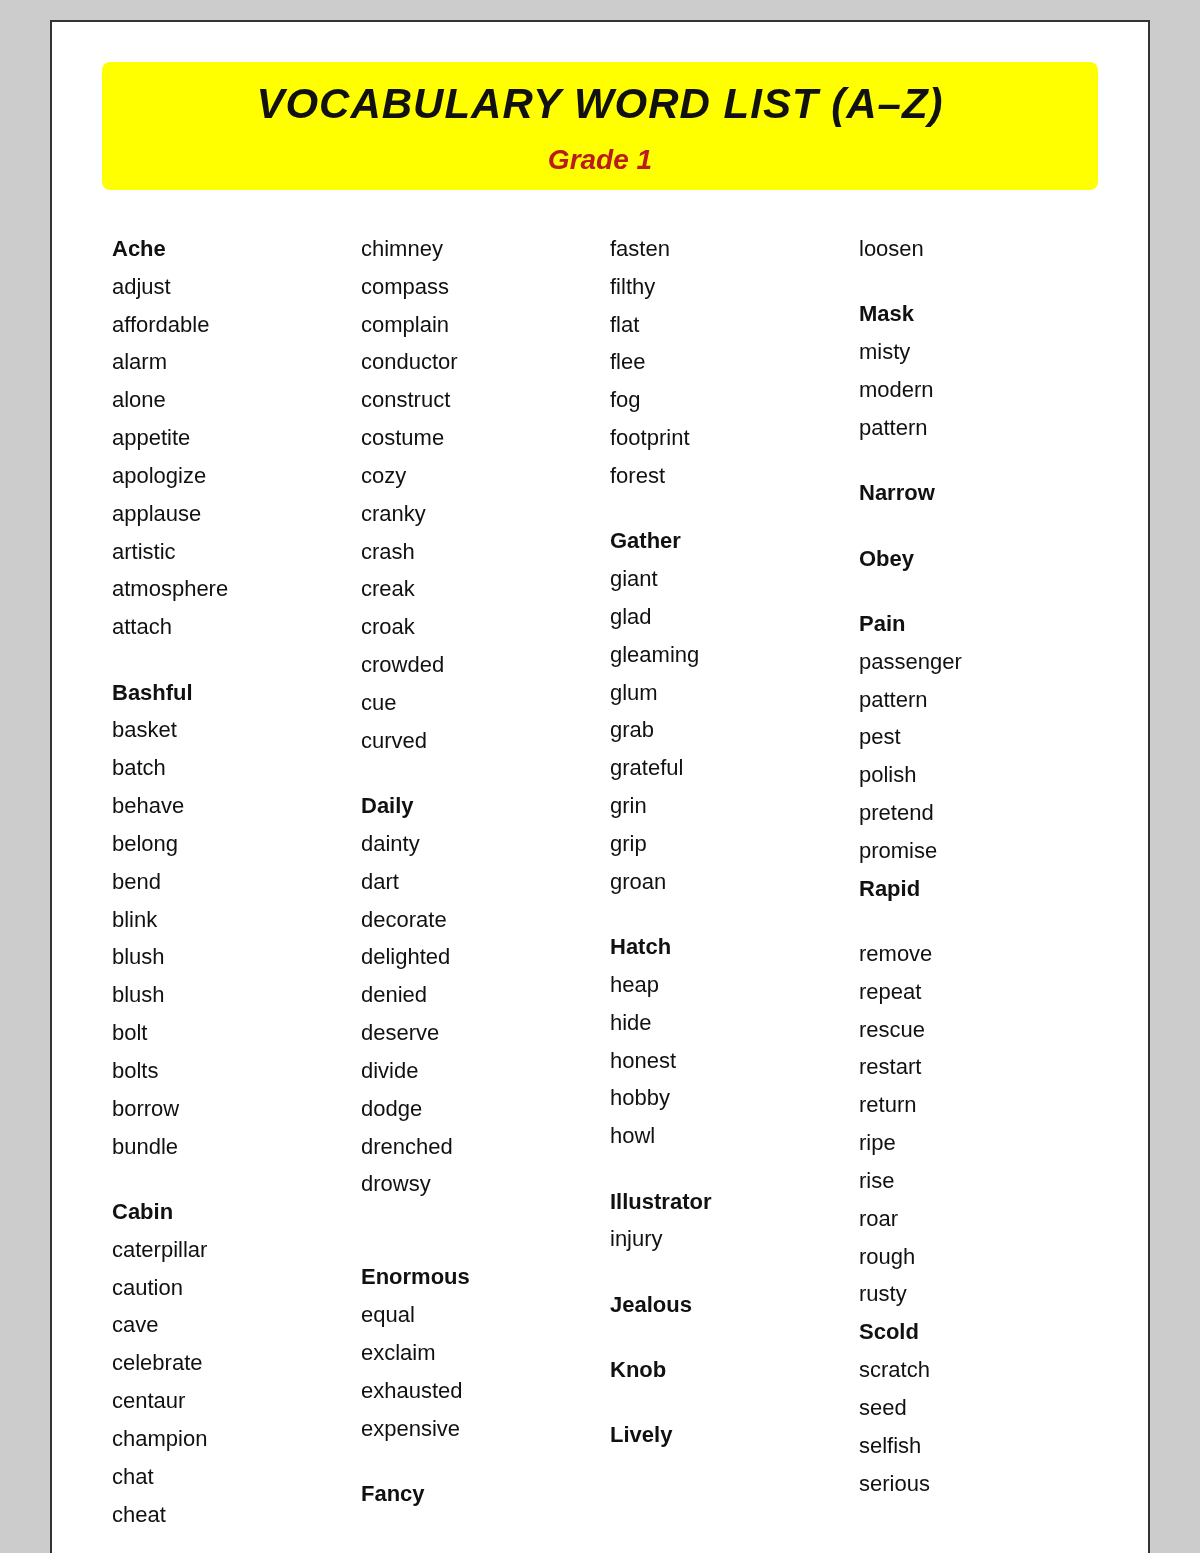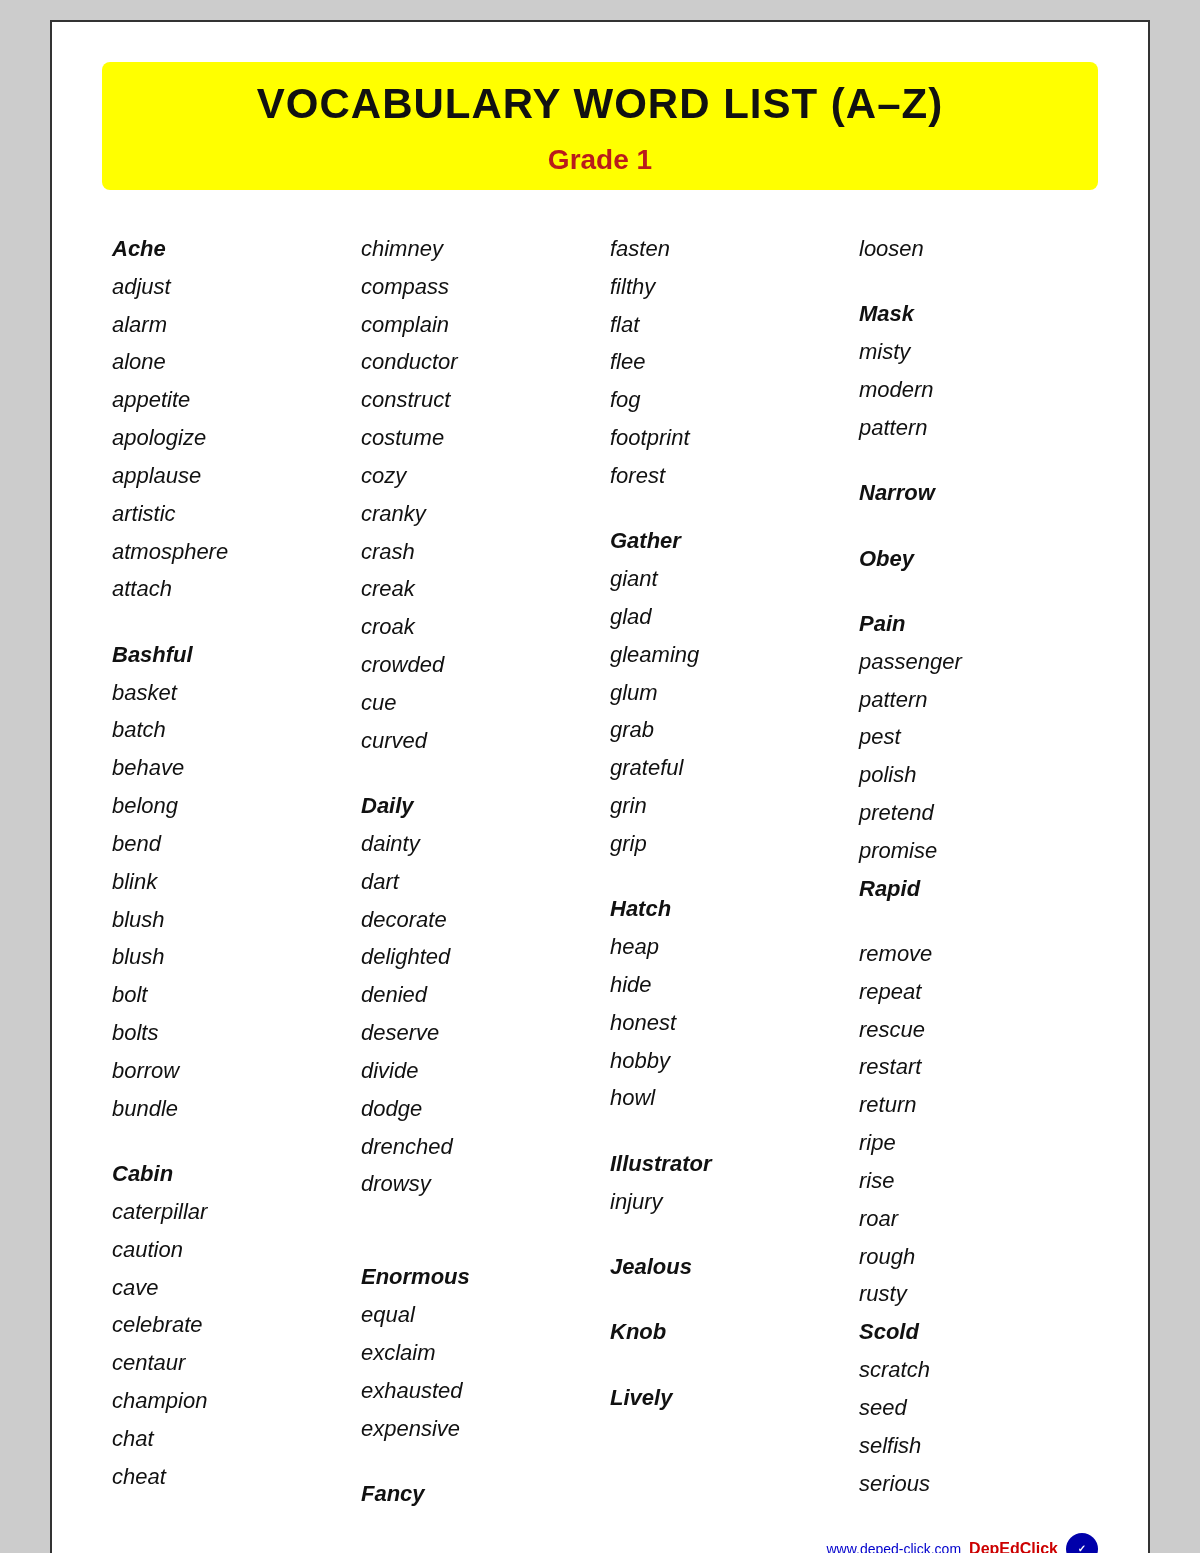--- a/index.html
+++ b/index.html
@@ -17,20 +17,21 @@
       background: white;
       border: 2px solid #333;
       padding: 40px 50px 30px 50px;
     }
     .header-box {
       background: yellow;
       border-radius: 8px;
       text-align: center;
       padding: 18px 20px 14px 20px;
       margin-bottom: 40px;
+      font-style: italic;
     }
     .header-title {
       font-size: 42px;
       font-weight: 900;
       font-family: Arial Black, Arial, sans-serif;
       color: #111;
       letter-spacing: 1px;
       text-transform: uppercase;
     }
     .header-subtitle {
@@ -40,21 +41,20 @@
       margin-top: 16px;
     }
     .word-grid {
       display: grid;
       grid-template-columns: repeat(4, 1fr);
       gap: 0;
       line-height: 1.72;
     }
     .col {
       padding: 0 10px;
-      font-style: italic;
     }
     .word {
       font-size: 22px;
       color: #111;
       display: block;
     }
     .word.capital {
       font-weight: 700;
     }
     .spacer {
@@ -98,20 +98,21 @@
 <div class="page">
   <div class="header-box">
     <div class="header-title">VOCABULARY WORD LIST (A–Z)</div>
     <div class="header-subtitle">Grade 1</div>
   </div>
 
   <div class="word-grid" id="word-grid">
   <div class="col">
         <span class="word capital">Ache</span>
         <span class="word">adjust</span>
+        <span class="word">affordable</span>
         <span class="word">alarm</span>
         <span class="word">alone</span>
         <span class="word">appetite</span>
         <span class="word">apologize</span>
         <span class="word">applause</span>
         <span class="word">artistic</span>
         <span class="word">atmosphere</span>
         <span class="word">attach</span>
         <span class="spacer"></span>
         <span class="word capital">Bashful</span>
@@ -186,20 +187,21 @@
         <span class="spacer"></span>
         <span class="word capital">Gather</span>
         <span class="word">giant</span>
         <span class="word">glad</span>
         <span class="word">gleaming</span>
         <span class="word">glum</span>
         <span class="word">grab</span>
         <span class="word">grateful</span>
         <span class="word">grin</span>
         <span class="word">grip</span>
+        <span class="word">groan</span>
         <span class="spacer"></span>
         <span class="word capital">Hatch</span>
         <span class="word">heap</span>
         <span class="word">hide</span>
         <span class="word">honest</span>
         <span class="word">hobby</span>
         <span class="word">howl</span>
         <span class="spacer"></span>
         <span class="word capital">Illustrator</span>
         <span class="word">injury</span>

